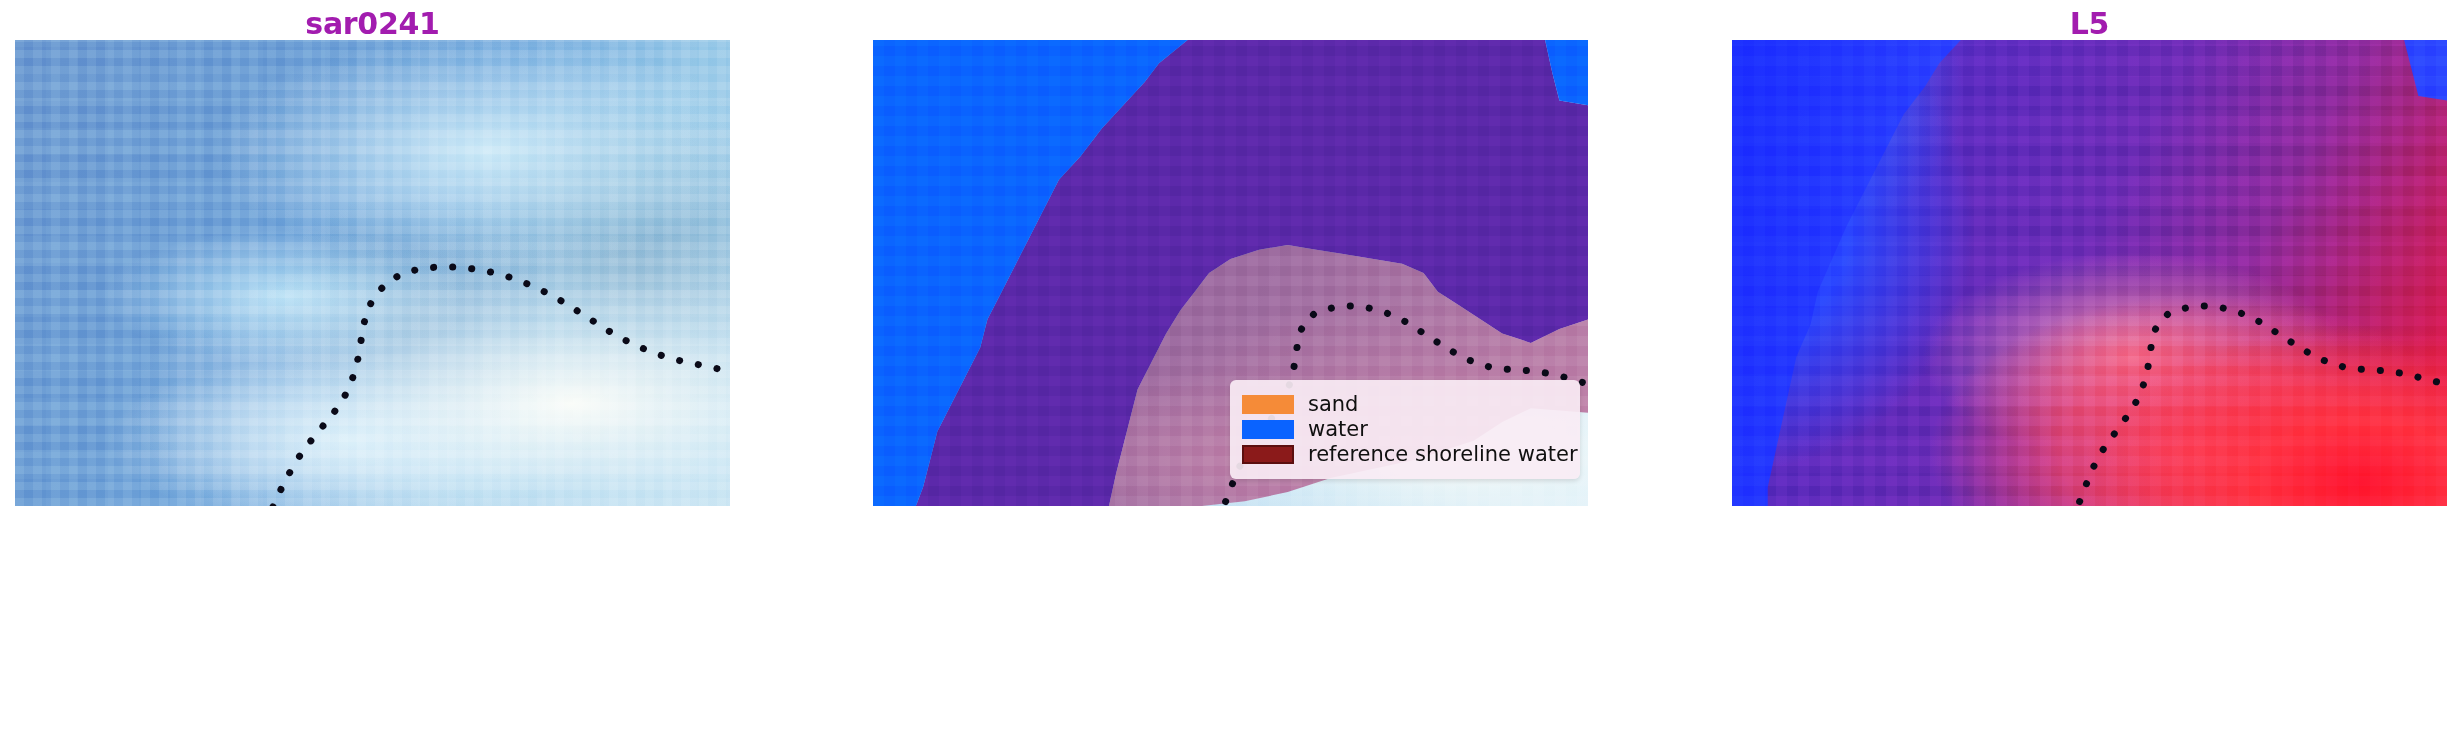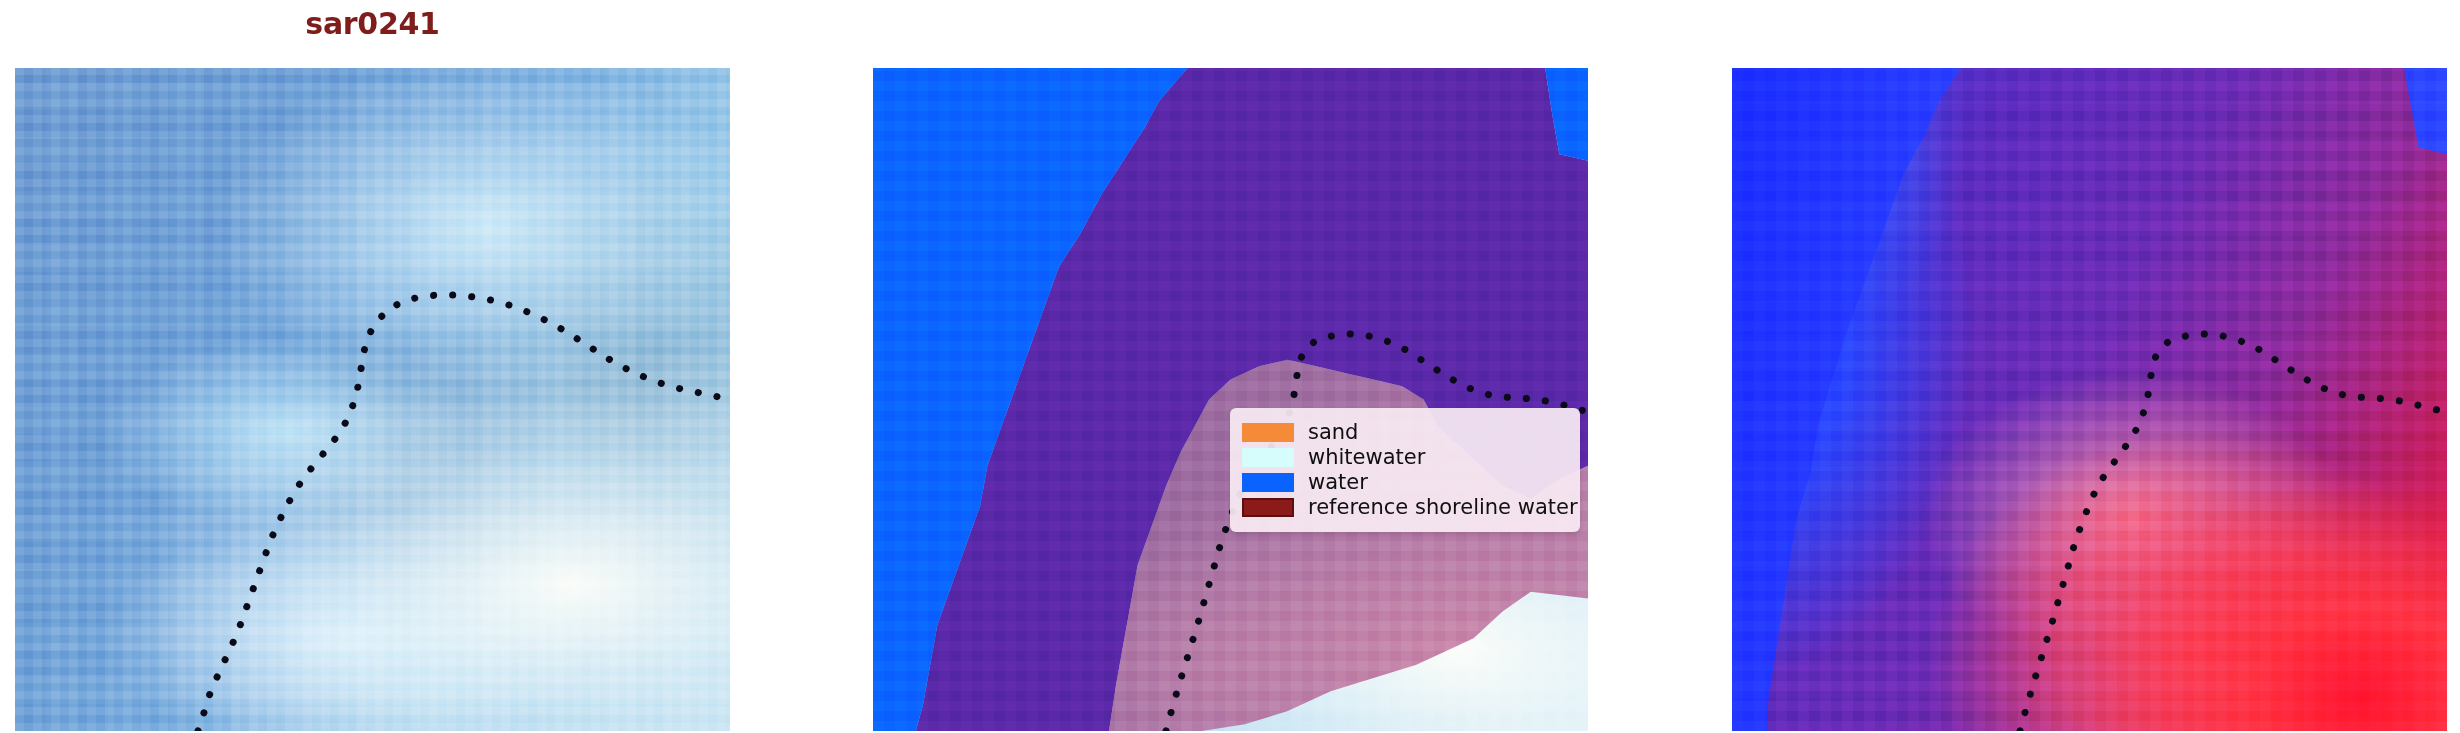--- a/index.html
+++ b/index.html
@@ -1,26 +1,26 @@
 <!DOCTYPE html>
 <html><head>
 <meta charset="utf-8">
 <style>
   html,body{margin:0;padding:0;background:#ffffff;}
   body{width:2460px;height:733px;font-family:"DejaVu Sans",sans-serif;overflow:hidden;}
   .figure{position:relative;width:2460px;height:733px;background:#ffffff;}
 
-  .panel{position:absolute;top:68px;height:663px;overflow:hidden;}
+  .panel{position:absolute;top:40px;height:466px;overflow:hidden;}
   .panel.p1{left:15px;width:715px;}
   .panel.p2{left:873px;width:715px;}
   .panel.p3{left:1732px;width:715px;}
 
   .panel-title{
     position:absolute;top:4px;height:40px;line-height:40px;
-    text-align:center;font-size:30px;font-weight:bold;color:#7f1d1d;
+    text-align:center;font-size:30px;font-weight:bold;color:#a21caf;
     font-family:"DejaVu Sans",sans-serif;letter-spacing:-0.3px;
   }
   .t1{left:15px;width:715px;}
   .t2{left:873px;width:715px;}
   .t3{left:1732px;width:715px;}
 
   .layer{position:absolute;left:0;top:0;width:100%;height:100%;}
 
   
   .rgb-base{
@@ -135,20 +135,21 @@
   .swatch.line{height:0;border-top:4px solid #000000;}
   .legend-label{font-size:21px;color:#101010;line-height:25px;white-space:nowrap;
     font-family:"DejaVu Sans",sans-serif;}
 </style>
 </head>
 <body>
 
 <div class="figure">
 
   <div class="panel-title t1">sar0241</div>
+  <div class="panel-title t3">L5</div>
 
   <div class="panel p1">
     <div class="layer rgb-base"></div>
     <div class="layer rgb-pix"></div>
     <svg class="shoreline" viewBox="0 0 715 663" preserveAspectRatio="none">
       <polyline points="183,663 188,648 192,634 197,620 203,607 209,594 215,581 221,568 226,555 231,541 236,527 241,513 246,499 251,485 256,471 262,458 268,445 275,432 282,420 290,408 299,397 308,386 317,375 325,364 332,352 337,340 341,327 344,314 346,301 348,288 351,275 356,263 363,252 372,243 383,236 396,231 410,228 424,227 438,227 452,228 466,230 480,233 494,237 508,242 522,248 536,255 550,263 564,272 578,281 592,290 606,298 620,305 634,311 648,316 662,320 676,323 690,326 704,329 715,331"></polyline>
     </svg>
   </div>
 
   <div class="panel p2">
@@ -161,24 +162,20 @@
     <svg class="shoreline" viewBox="0 0 715 663" preserveAspectRatio="none">
       <polyline points="293,663 297,648 301,634 305,620 309,607 313,594 317,581 321,568 325,555 329,541 333,527 337,513 341,499 345,485 349,471 354,458 359,445 364,432 370,420 377,408 385,397 393,386 401,375 408,364 414,352 418,340 421,327 423,314 425,301 428,290 433,281 441,274 451,270 463,267 477,266 491,267 505,270 519,275 533,282 547,291 561,300 575,309 589,317 603,323 617,327 631,329 645,330 659,331 673,333 687,336 701,340 715,344"></polyline>
     </svg>
 
     <div class="legend">
       <div class="legend-row">
         <span class="swatch" style="background:#f58b38;"></span>
         <span class="legend-label">sand</span>
       </div>
       <div class="legend-row">
-        <span class="swatch" style="background:#d6fcfc;"></span>
-        <span class="legend-label">whitewater</span>
-      </div>
-      <div class="legend-row">
         <span class="swatch" style="background:#0a63ff;"></span>
         <span class="legend-label">water</span>
       </div>
       <div class="legend-row">
         <span class="swatch" style="background:#8b1a1a;border:2px solid #5c0f0f;box-sizing:border-box;"></span>
         <span class="legend-label">reference shoreline water</span>
       </div>
     </div>
   </div>
 

